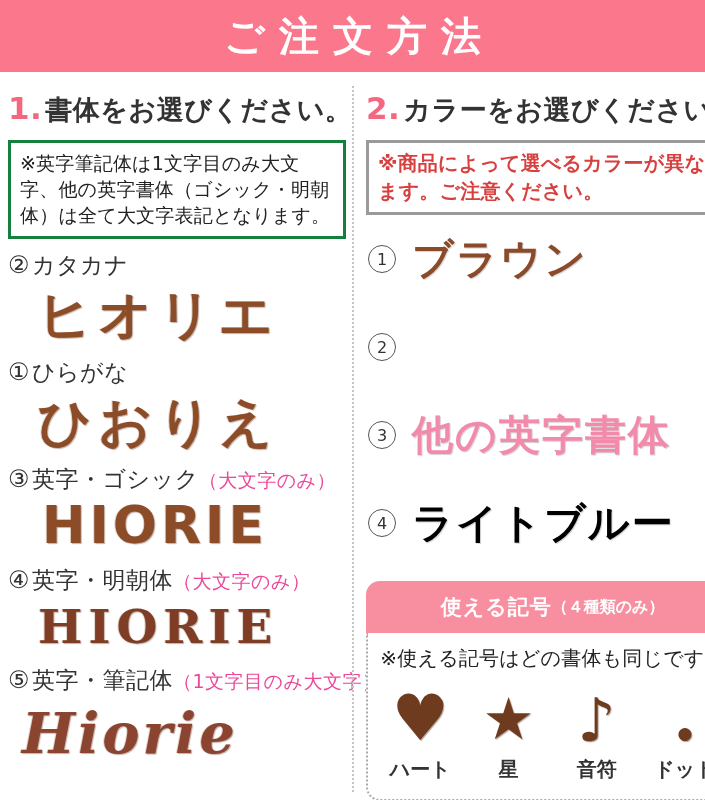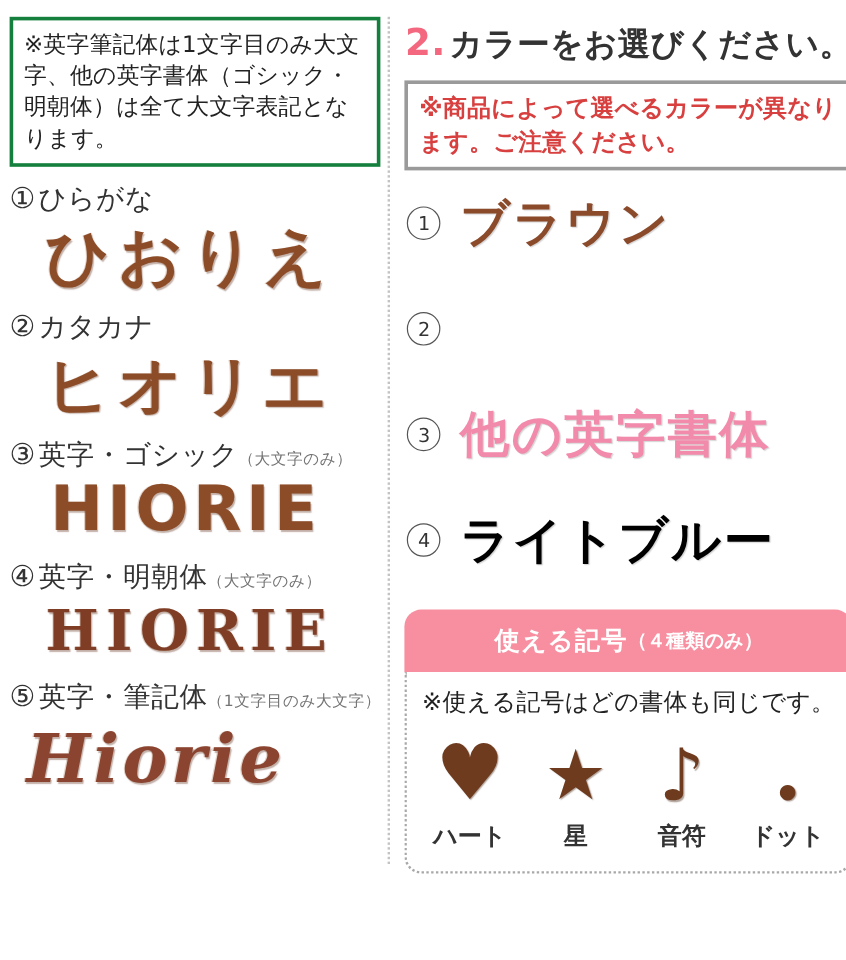--- a/index.html
+++ b/index.html
@@ -65,21 +65,21 @@
   }
   
   .font-item { margin-top: 11px; }
   .font-label {
     font-size: 23px;
     color: #333333;
     letter-spacing: 0.5px;
     white-space: nowrap;
   }
   .font-label .circ-num { font-size: 24px; margin-right: 2px; }
-  .font-label .label-note { font-size: 13px; color: #737373; }
+  .font-label .label-note { font-size: 19px; color: #ec4899; }
   .sample {
     text-shadow: 1px 1px 1px rgba(80,30,5,0.35), -1px 0 0 rgba(140,70,30,0.25);
   }
   .sample-kana {
     font-size: 53px;
     font-weight: bold;
     letter-spacing: 6px;
     margin: 4px 0 0 30px;
     line-height: 1.15;
   }
@@ -189,37 +189,41 @@
     color: #333333;
     white-space: nowrap;
     font-weight: bold;
   }
 </style>
 </head>
 <body>
 
 <div class="page">
 
+  <header class="banner">
+    <h1>ご注文方法</h1>
+  </header>
 
   <div class="columns">
 
     <section class="col left">
+      <h2 class="step-title"><span class="step-num">1.</span><span>書体をお選びください。</span></h2>
 
       <div class="note-box">
         <p>※英字筆記体は1文字目のみ大文字、他の英字書体（ゴシック・明朝体）は全て大文字表記となります。</p>
       </div>
 
       <div class="font-item">
+        <div class="font-label"><span class="circ-num">②</span><span>カタカナ</span><span class="label-note"></span></div>
+        <div class="sample sample-kana" style="color: rgb(140, 76, 40);">ヒオリエ</div>
+      </div>
+
+      <div class="font-item">
         <div class="font-label"><span class="circ-num">①</span><span>ひらがな</span><span class="label-note"></span></div>
         <div class="sample sample-kana" style="color: rgb(140, 76, 40);">ひおりえ</div>
-      </div>
-
-      <div class="font-item">
-        <div class="font-label"><span class="circ-num">②</span><span>カタカナ</span><span class="label-note"></span></div>
-        <div class="sample sample-kana" style="color: rgb(140, 76, 40);">ヒオリエ</div>
       </div>
 
       <div class="font-item">
         <div class="font-label"><span class="circ-num">③</span><span>英字・ゴシック</span><span class="label-note">（大文字のみ）</span></div>
         <div class="sample sample-gothic" style="color: rgb(140, 76, 40);">HIORIE</div>
       </div>
 
       <div class="font-item">
         <div class="font-label"><span class="circ-num">④</span><span>英字・明朝体</span><span class="label-note">（大文字のみ）</span></div>
         <div class="sample sample-mincho" style="color: rgb(126, 61, 36);">HIORIE</div>

